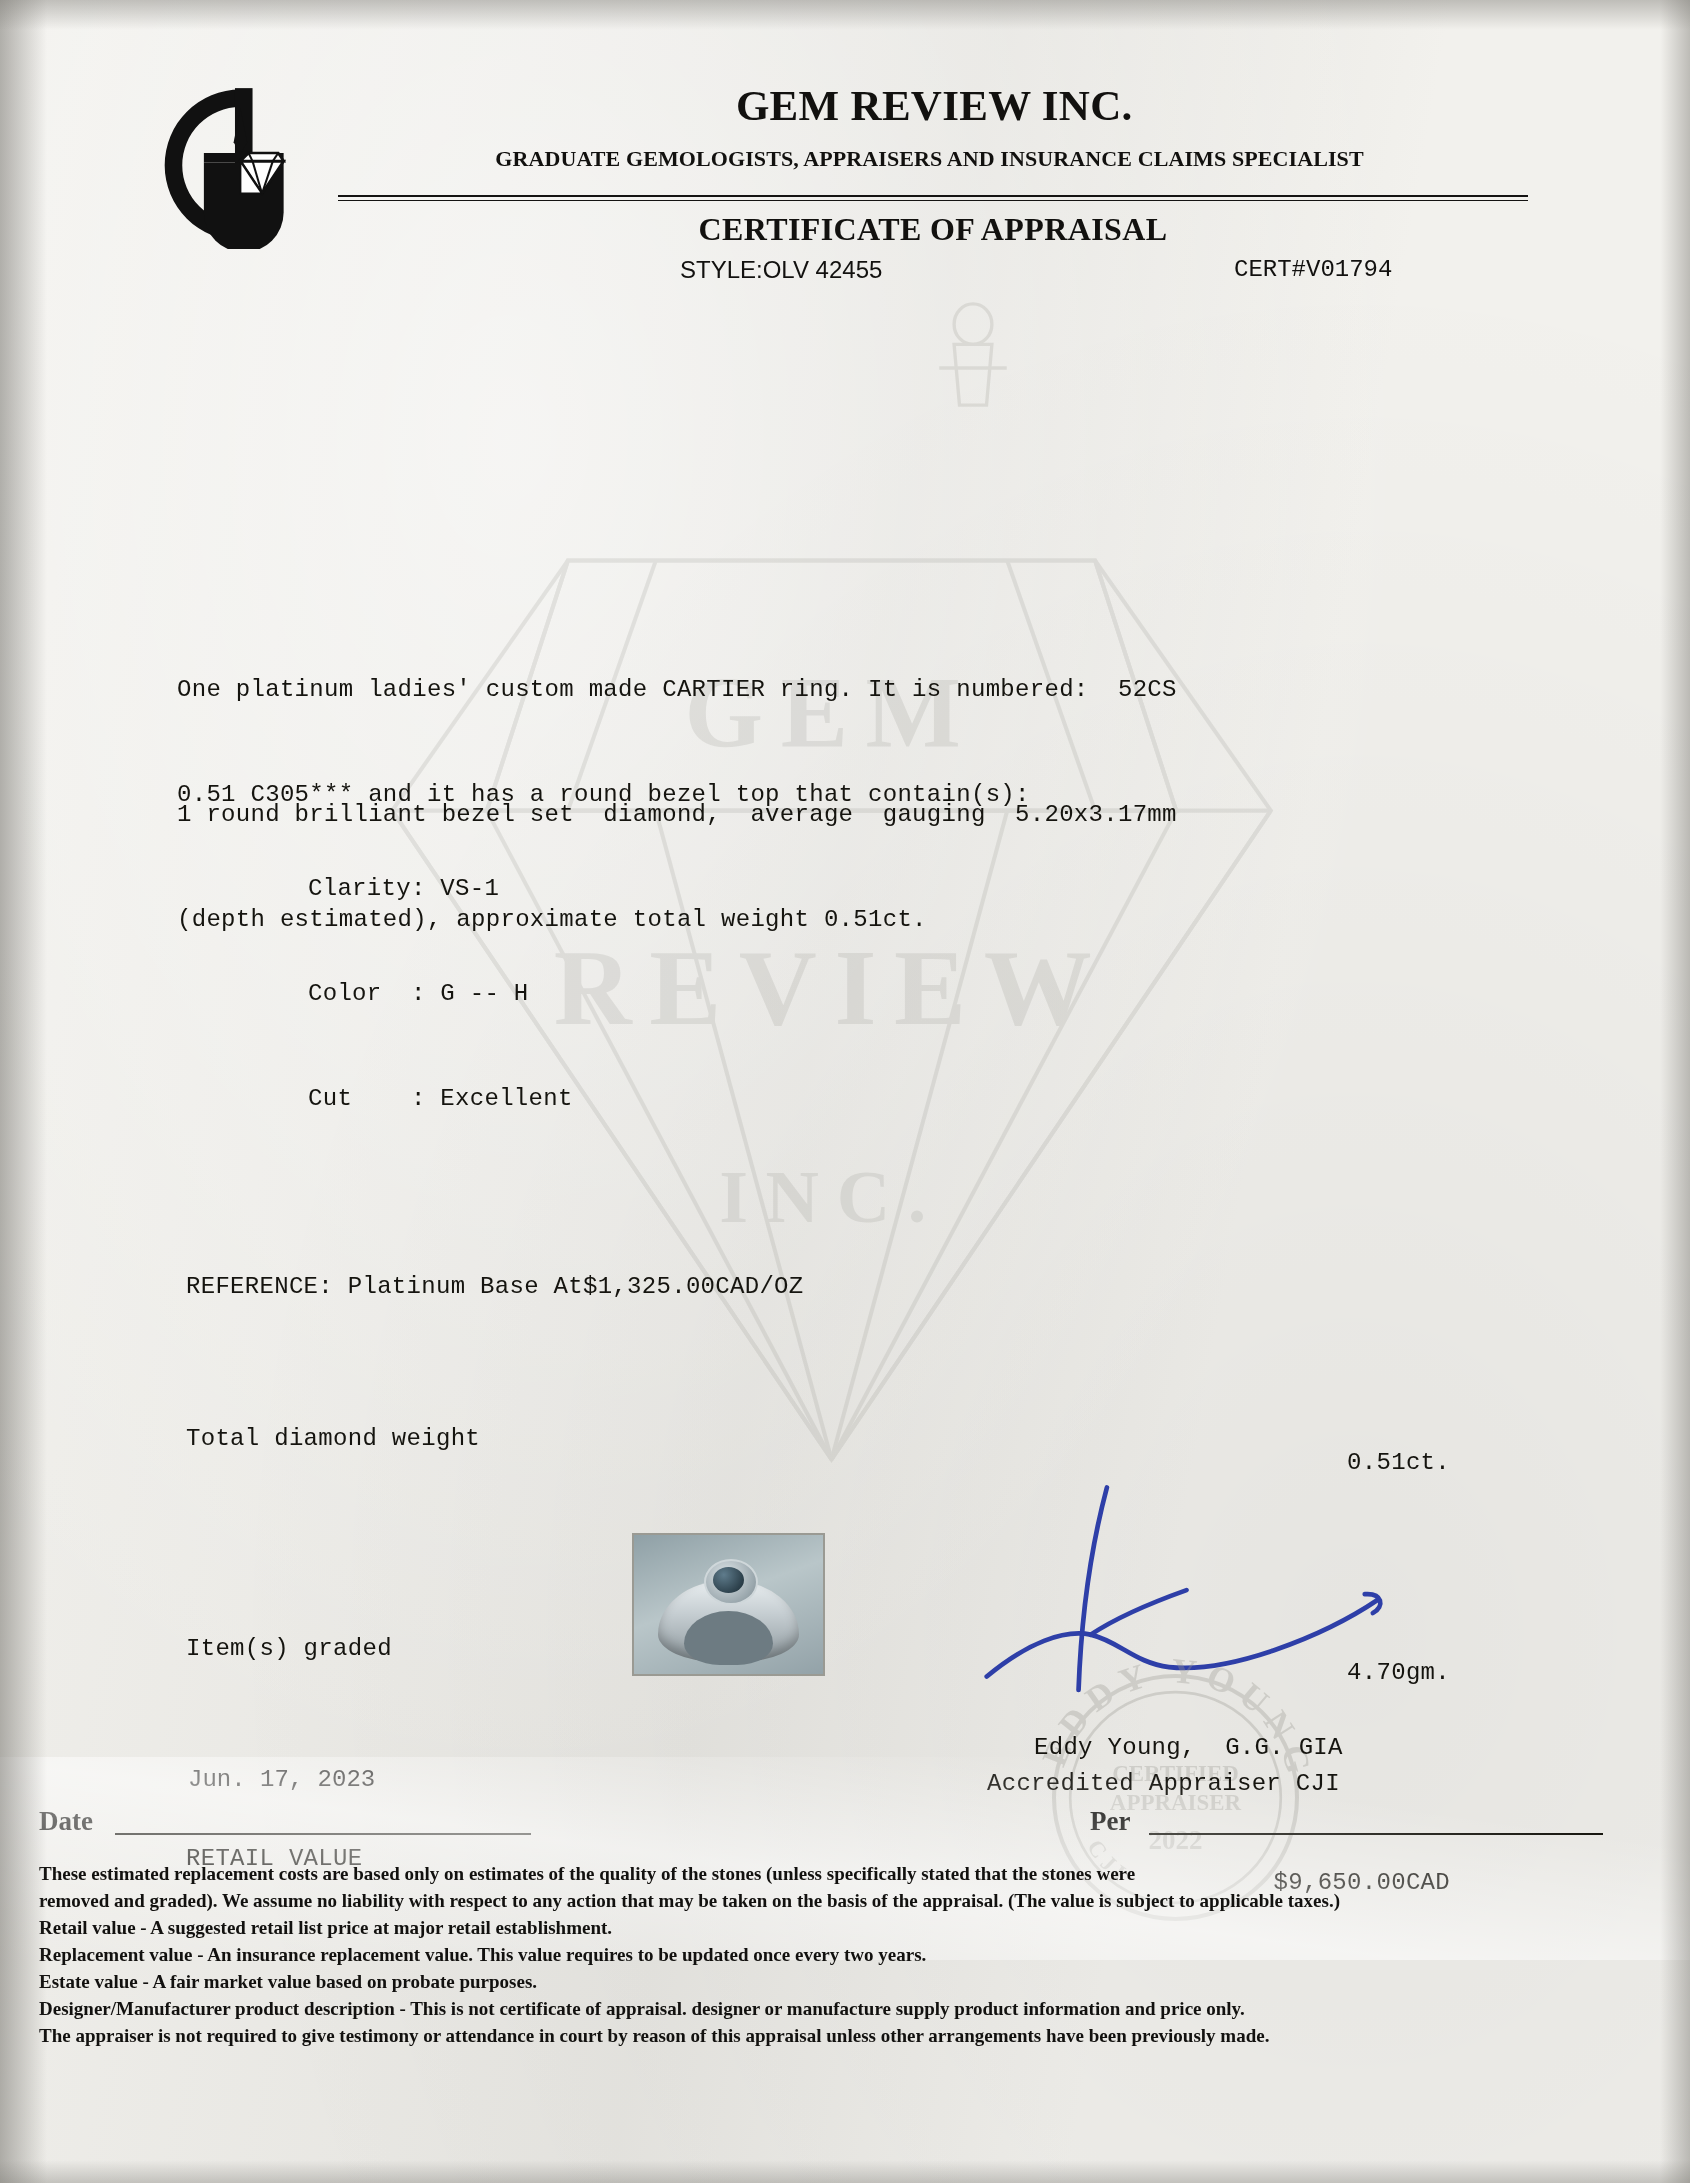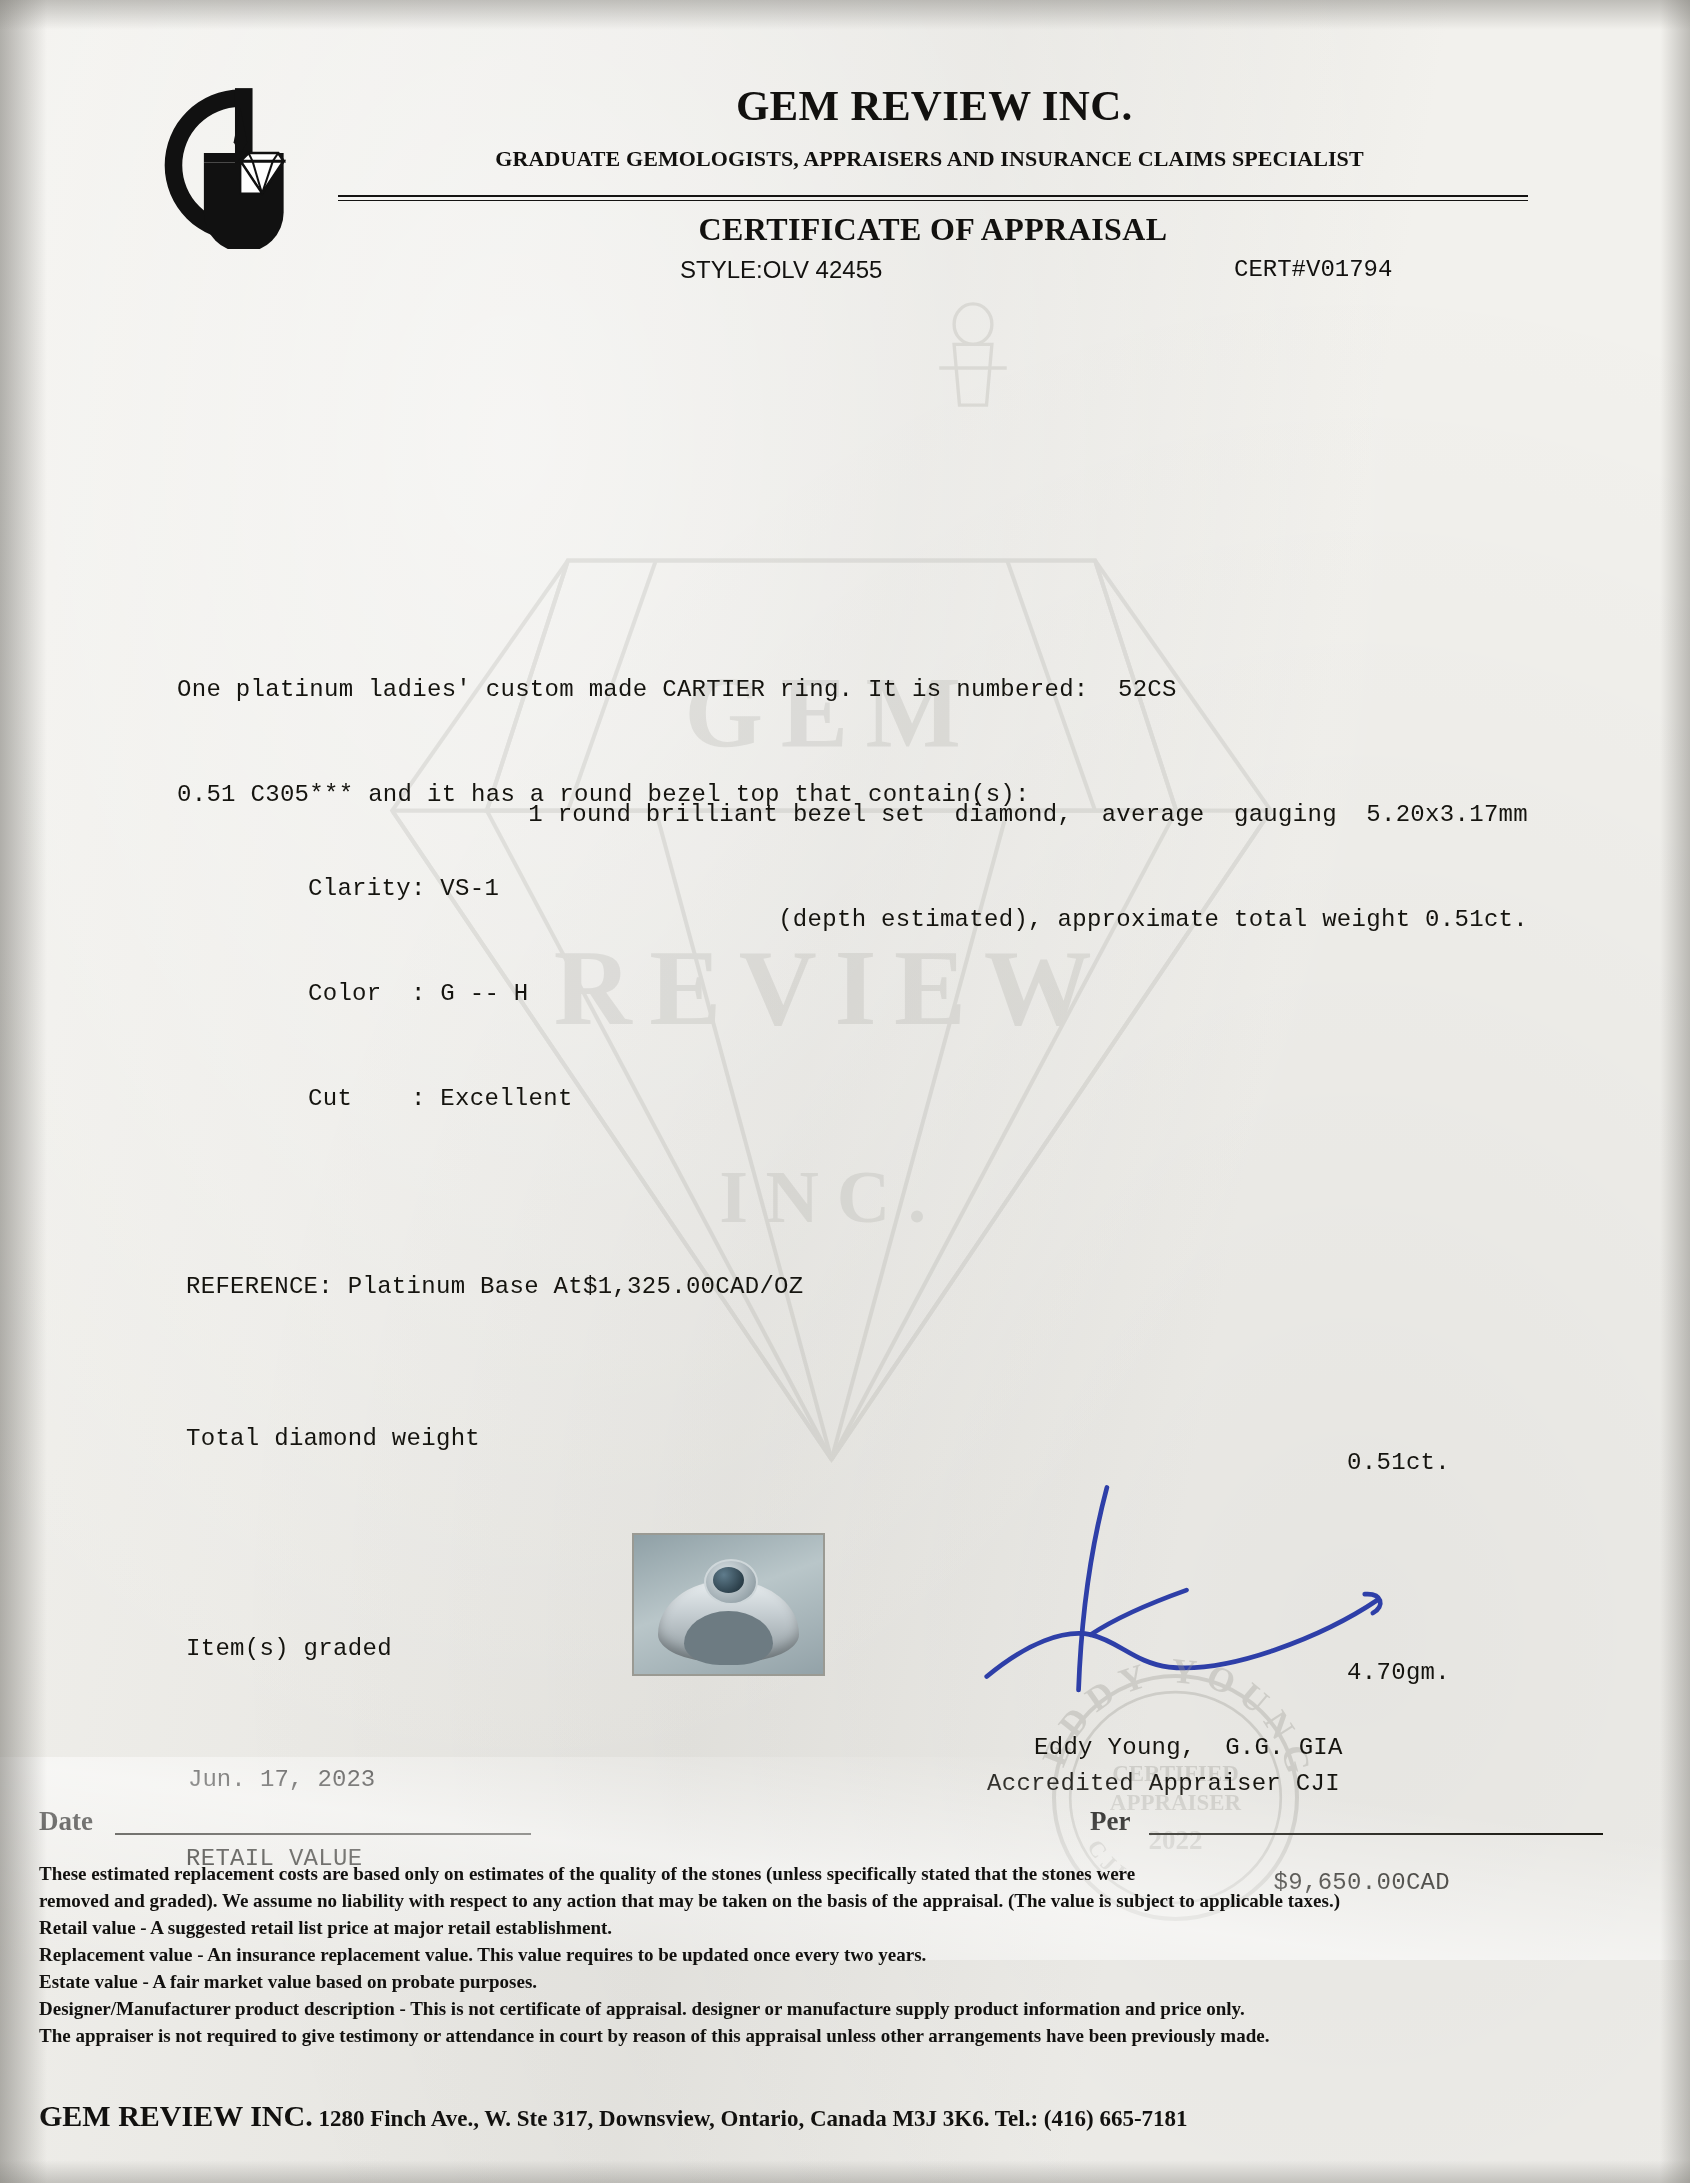--- a/index.html
+++ b/index.html
@@ -161,24 +161,23 @@
     color: #15140f;
   }
   .desc-block {
     position: absolute;
     left: 177px;
     top: 602px;
     width: 1318px;
   }
   .stone-block {
     position: absolute;
-    left: 190px;
+    left: 177px;
     top: 727px;
     width: 1338px;
-    text-align: right;
   }
   .grade-block {
     position: absolute;
     left: 308px;
     top: 801px;
   }
   .ref-block {
     position: absolute;
     left: 186px;
     top: 1269px;
@@ -515,22 +514,19 @@
   <div class="fineprint">
     <div>These estimated replacement costs are based only on estimates of the  quality of the stones (unless specifically stated that the stones were</div>
     <div>removed and graded). We assume no liability with respect to any action that may be taken on the basis of the appraisal. (The value is subject to applicable taxes.)</div>
     <div>Retail value - A suggested retail list price at major retail establishment.</div>
     <div>Replacement value - An insurance replacement value. This value requires to be updated once every two years.</div>
     <div>Estate value - A fair market value based on probate purposes.</div>
     <div>Designer/Manufacturer product description - This is not certificate of appraisal. designer or manufacture supply product information and price only.</div>
     <div>The appraiser is not required to give testimony or attendance in court by reason of this appraisal unless other arrangements have been previously made.</div>
   </div>
 
-  <div class="footer">
-    <span class="big">GEM REVIEW INC.</span><span> 1280 Finch Ave., W. Ste 317, Downsview, Ontario, Canada M3J 3K6.  Tel.: (416) 665-7181</span>
-  </div>
 
   <div class="edge-shadow-left"></div>
   <div class="edge-shadow-right"></div>
   <div class="edge-shadow-top"></div>
   <div class="edge-shadow-bottom"></div>
 </div>
 
 
 </body></html>

